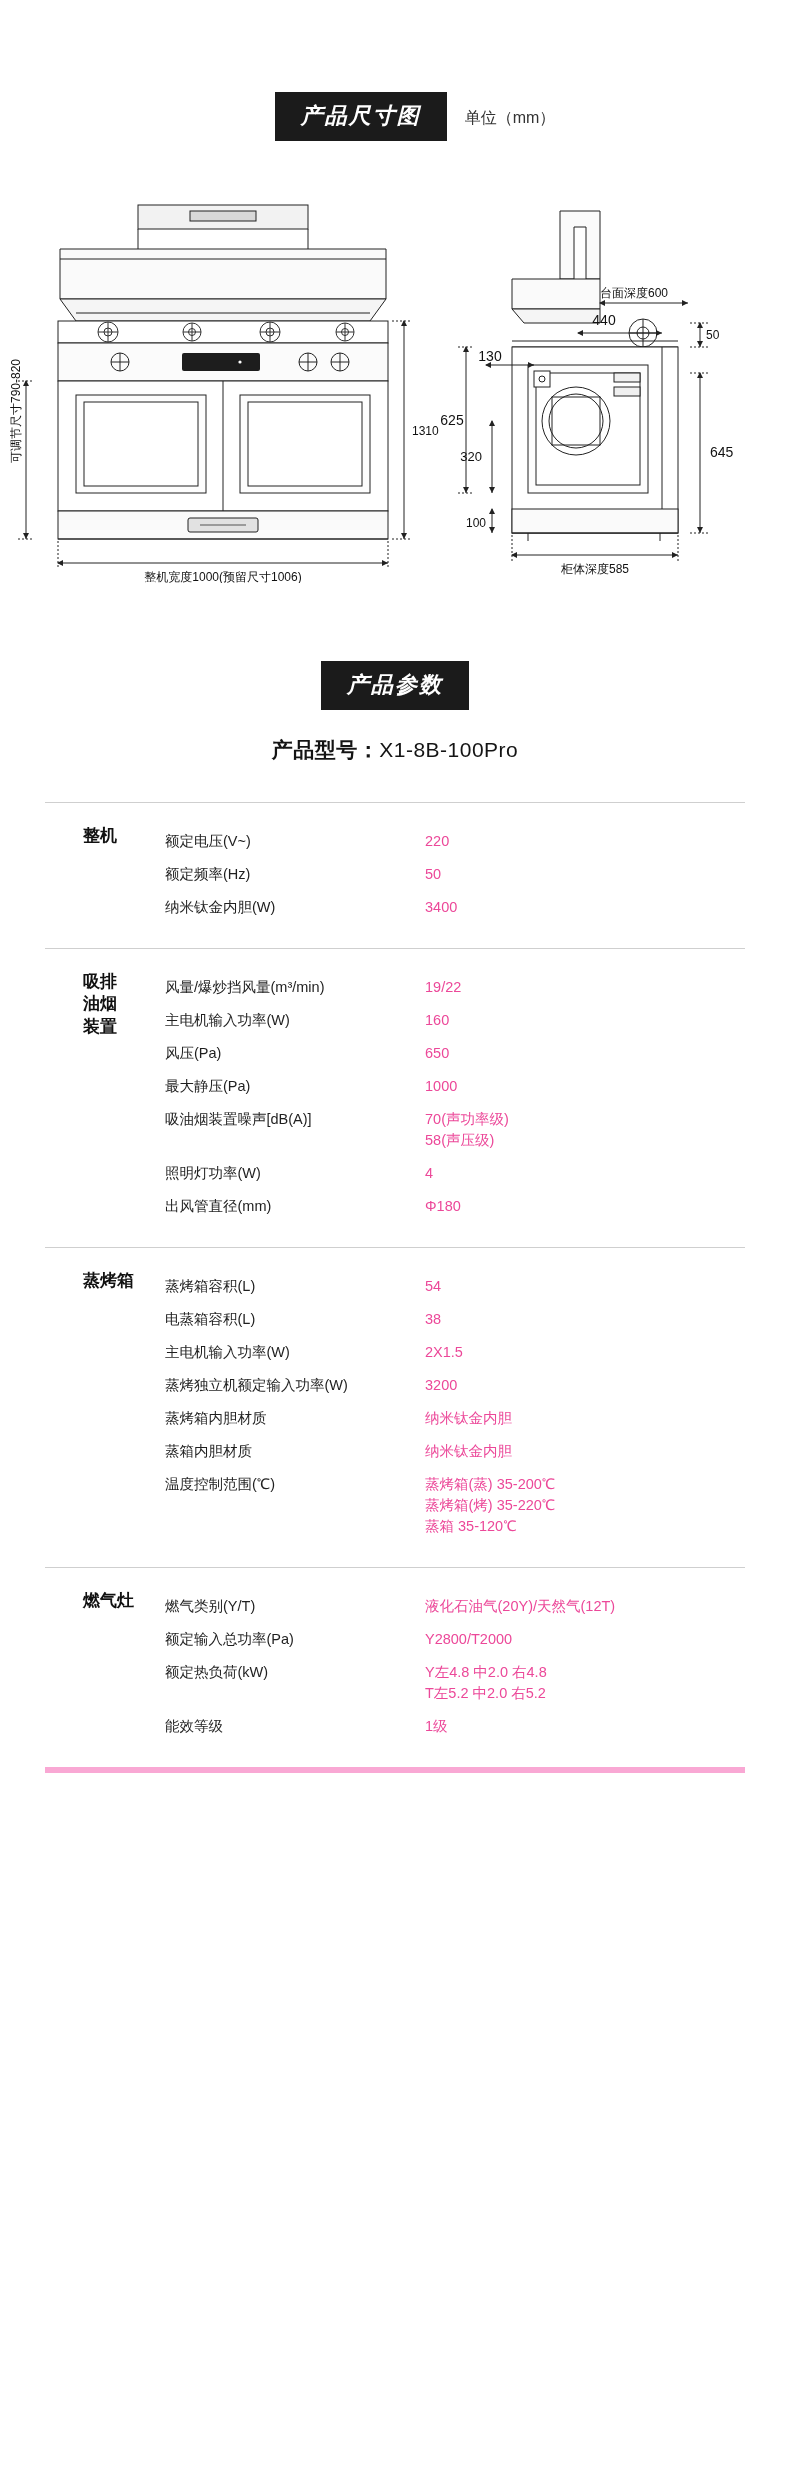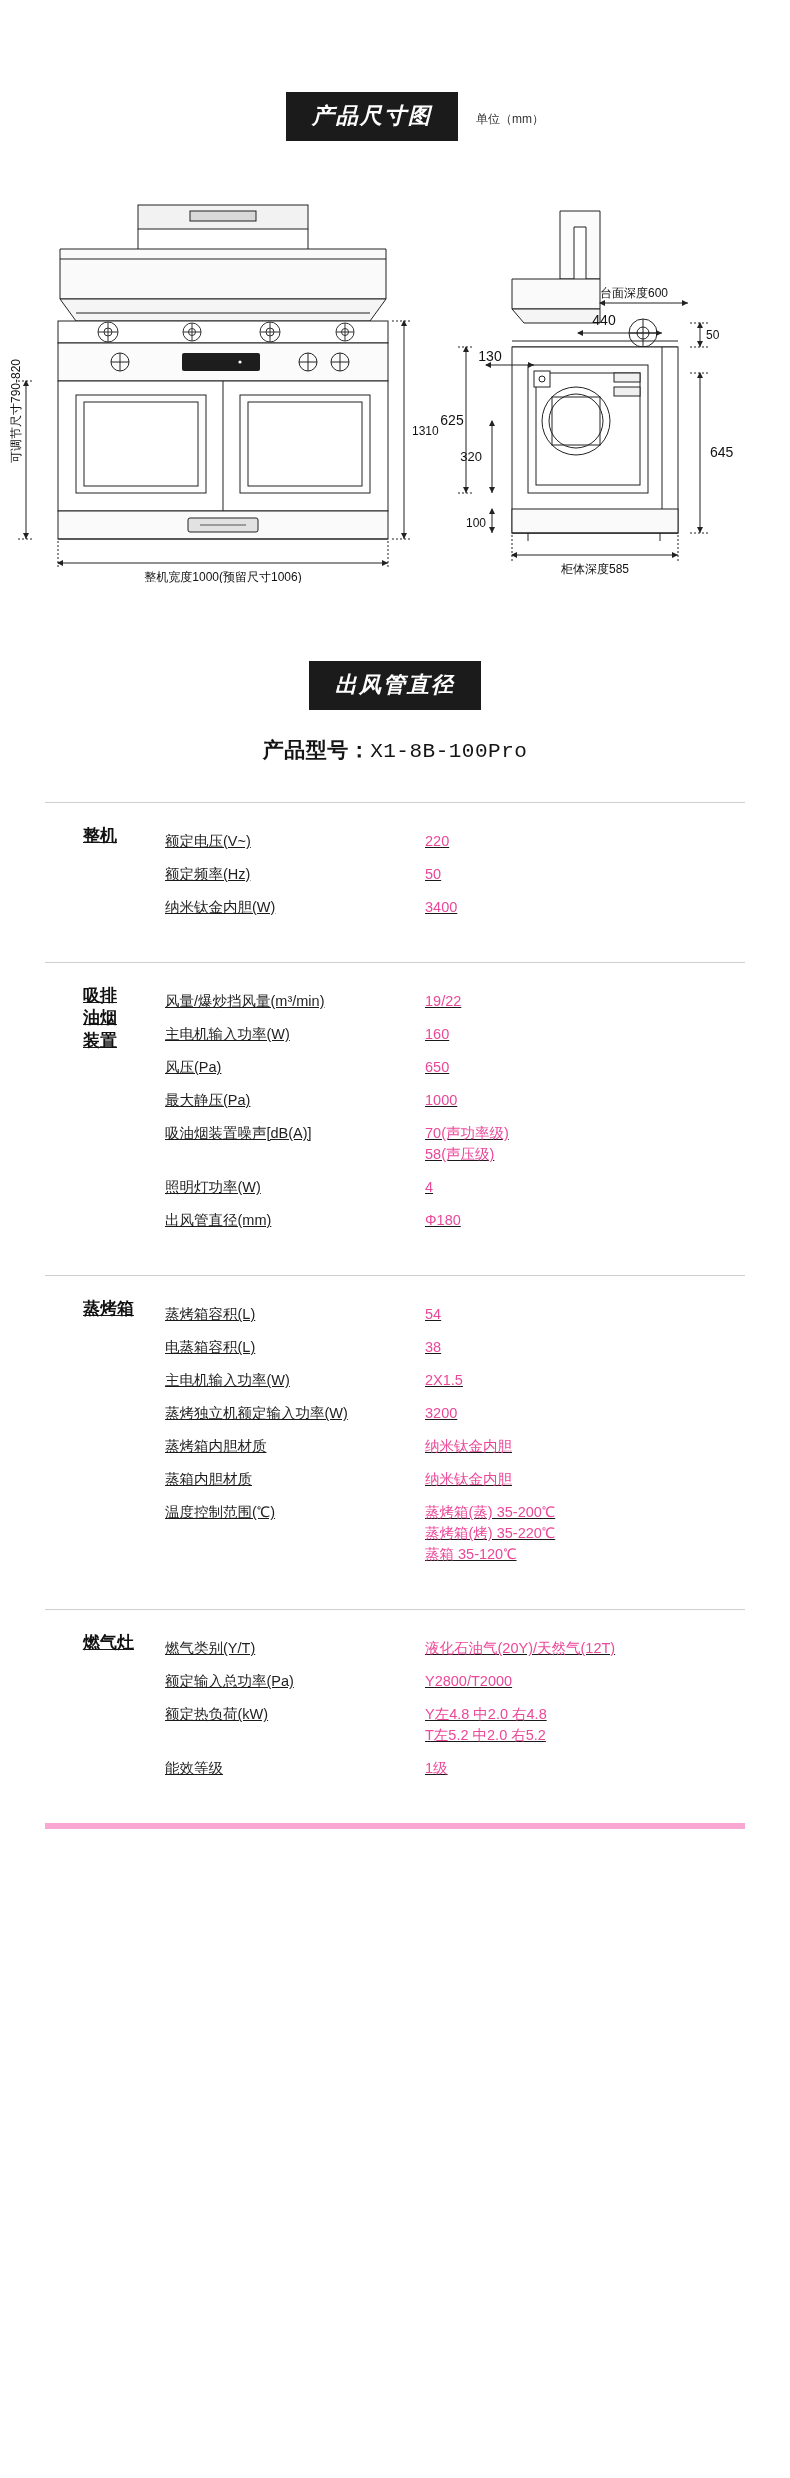--- a/index.html
+++ b/index.html
@@ -31,21 +31,21 @@
     background: #1b1b1b;
     color: #ffffff;
     font-size: 22px;
     font-weight: bold;
     letter-spacing: 2px;
     padding: 9px 26px 10px 26px;
     font-style: italic;
     display: inline-block;
   }
   .banner-unit {
-    font-size: 12px;
+    font-size: 16px;
     color: #333;
     white-space: nowrap;
   }
 
   
   .drawing {
     position: relative;
     width: 790px;
     height: 400px;
     margin-top: 42px;
@@ -59,32 +59,31 @@
     margin-top: 78px;
   }
   .model-line {
     text-align: center;
     font-size: 21px;
     margin-top: 26px;
     letter-spacing: 0.5px;
     color: #141414;
   }
   .model-line .model-label { font-weight: bold; }
-  .model-line .model-value { font-weight: normal; font-family: Liberation Mono, monospace; }
+  .model-line .model-value { font-weight: normal; }
 
   .spec-table {
     margin: 38px auto 0 auto;
     width: 700px;
     border-top: 1px solid #cfcfcf;
   }
   .spec-group {
     display: flex;
     border-bottom: 1px solid #cfcfcf;
-    padding: 22px 0 38px 0;
-    text-decoration: underline;
+    padding: 22px 0 24px 0;
   }
   .spec-group:last-child { border-bottom: 6px solid #f9a8d4; }
   .group-title {
     width: 120px;
     flex: 0 0 120px;
     font-size: 17px;
     font-weight: bold;
     color: #111;
     padding-left: 38px;
     line-height: 1.32;
@@ -272,21 +271,21 @@
         <text x="452" y="242" text-anchor="middle" font-size="14">625</text>
         <text x="482" y="278" text-anchor="end" font-size="13">320</text>
         <text x="486" y="344" text-anchor="end" font-size="12">100</text>
         <text x="710" y="274" font-size="14">645</text>
         <text x="595" y="390" text-anchor="middle">柜体深度585</text>
       </g>
     </svg>
   </div>
 
   <div class="spec-banner-row">
-    <div class="banner">出风管直径</div>
+    <div class="banner">产品参数</div>
   </div>
 
   <div class="model-line">
     <span class="model-label">产品型号：</span><span class="model-value">X1-8B-100Pro</span>
   </div>
 
   <div class="spec-table">
 
     <div class="spec-group">
       <div class="group-title">整机</div>

